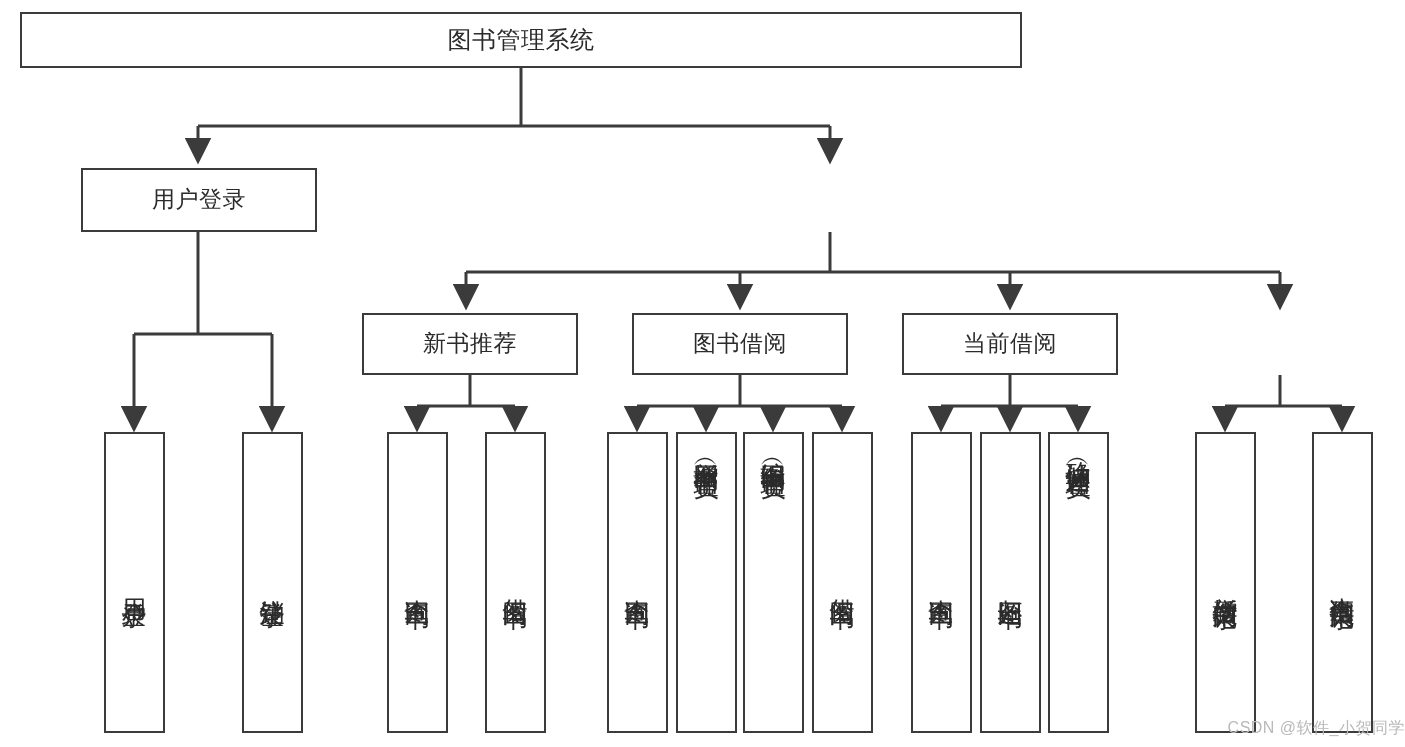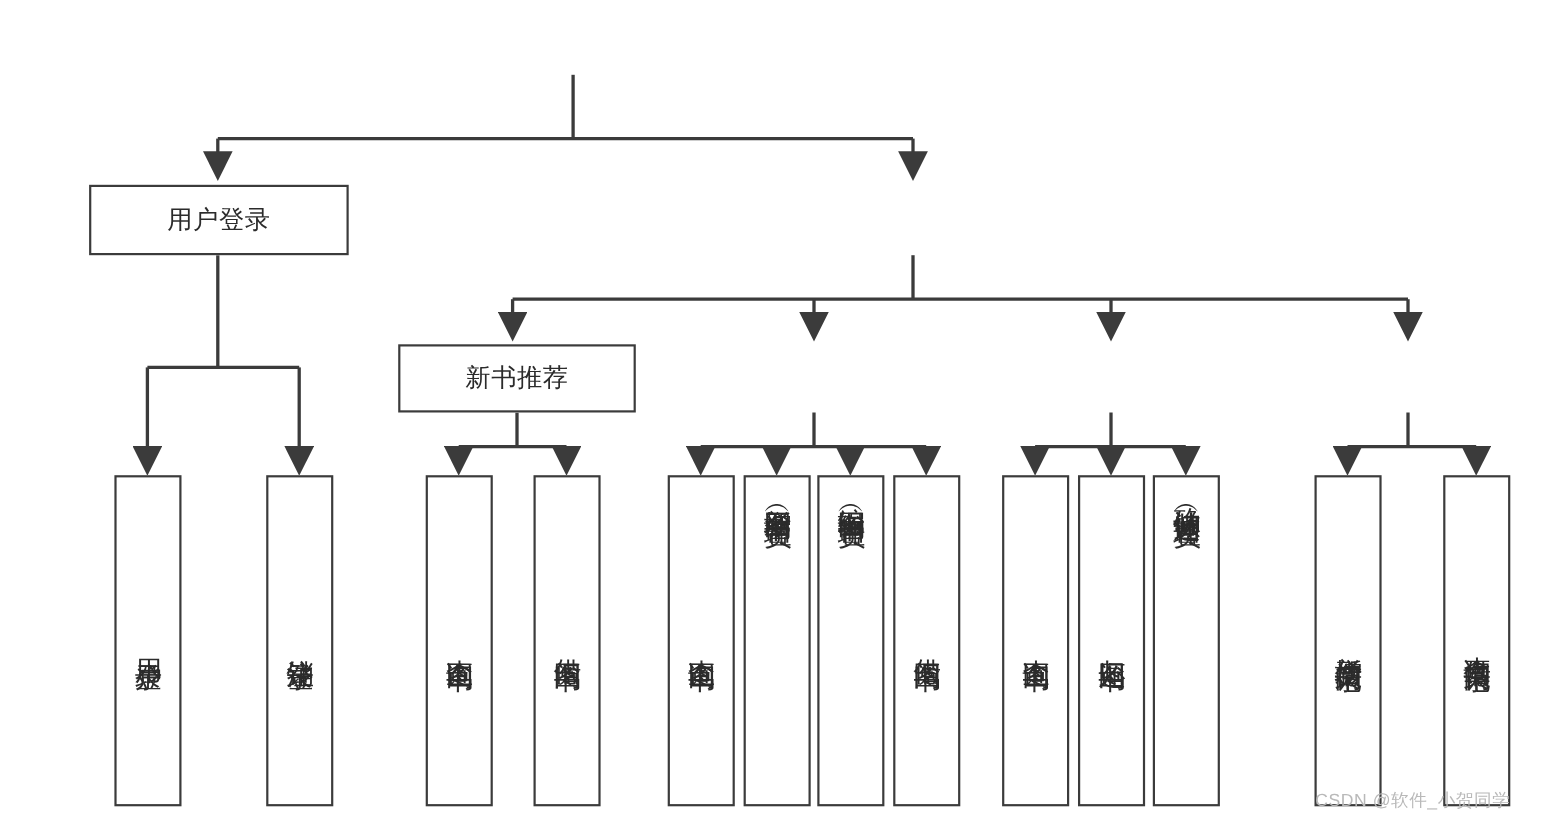--- a/index.html
+++ b/index.html
@@ -64,21 +64,21 @@
     letter-spacing: 2px;
     white-space: nowrap;
   }
   
   .node.vert.center {
     align-items: center;
     padding-top: 0;
   }
   #watermark {
     position: absolute;
-    right: 32px;
+    right: 0;
     bottom: 8px;
     font-size: 16px;
     color: #b9b9b9;
     letter-spacing: 0.5px;
     z-index: 3;
     user-select: none;
     white-space: nowrap;
   }
 </style>
 </head>
@@ -129,31 +129,40 @@
       <path d="M 1010 406 L 1010 428" marker-end="url(#arrow)"></path>
       <path d="M 1078 406 L 1078 428" marker-end="url(#arrow)"></path>
 
       <path d="M 1280 375 L 1280 406"></path>
       <path d="M 1225 406 L 1342 406"></path>
       <path d="M 1225 406 L 1225 428" marker-end="url(#arrow)"></path>
       <path d="M 1342 406 L 1342 428" marker-end="url(#arrow)"></path>
     </g>
   </svg>
 
+  <div class="node horiz title" style="left:20px; top:12px; width:1002px; height:56px;">
+    <span class="node-label">图书管理系统</span>
+  </div>
 
   <div class="node horiz" style="left:81px; top:168px; width:236px; height:64px;">
     <span class="node-label">用户登录</span>
   </div>
 
 
   <div class="node horiz" style="left:362px; top:313px; width:216px; height:62px;align-items:center;">
     <span class="node-label">新书推荐</span>
   </div>
 
-
+  <div class="node horiz" style="left:632px; top:313px; width:216px; height:62px;">
+    <span class="node-label">图书借阅</span>
+  </div>
+
+  <div class="node horiz" style="left:902px; top:313px; width:216px; height:62px;">
+    <span class="node-label">当前借阅</span>
+  </div>
 
 
   <div class="node vert center" style="left:104px; top:432px; width:61px; height:301px;">
     <span class="node-label">用户登录</span>
   </div>
 
   <div class="node vert center" style="left:242px; top:432px; width:61px; height:301px;">
     <span class="node-label">注销登录</span>
   </div>
 

